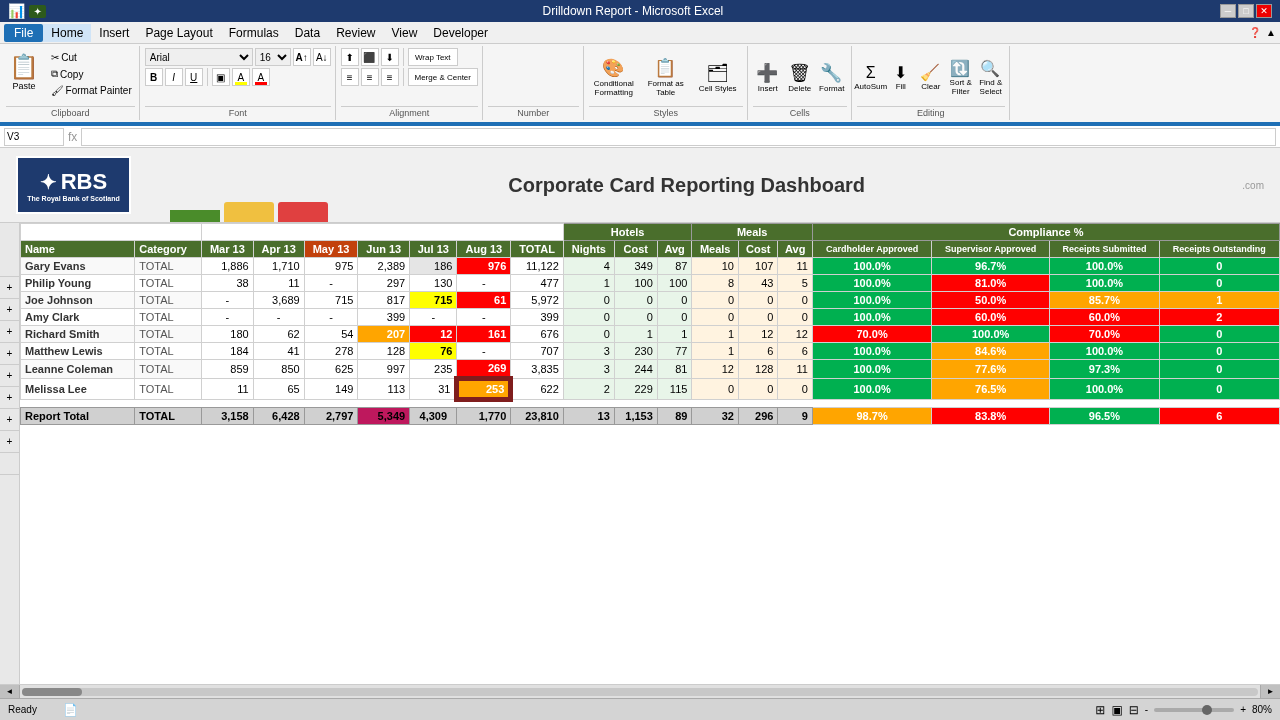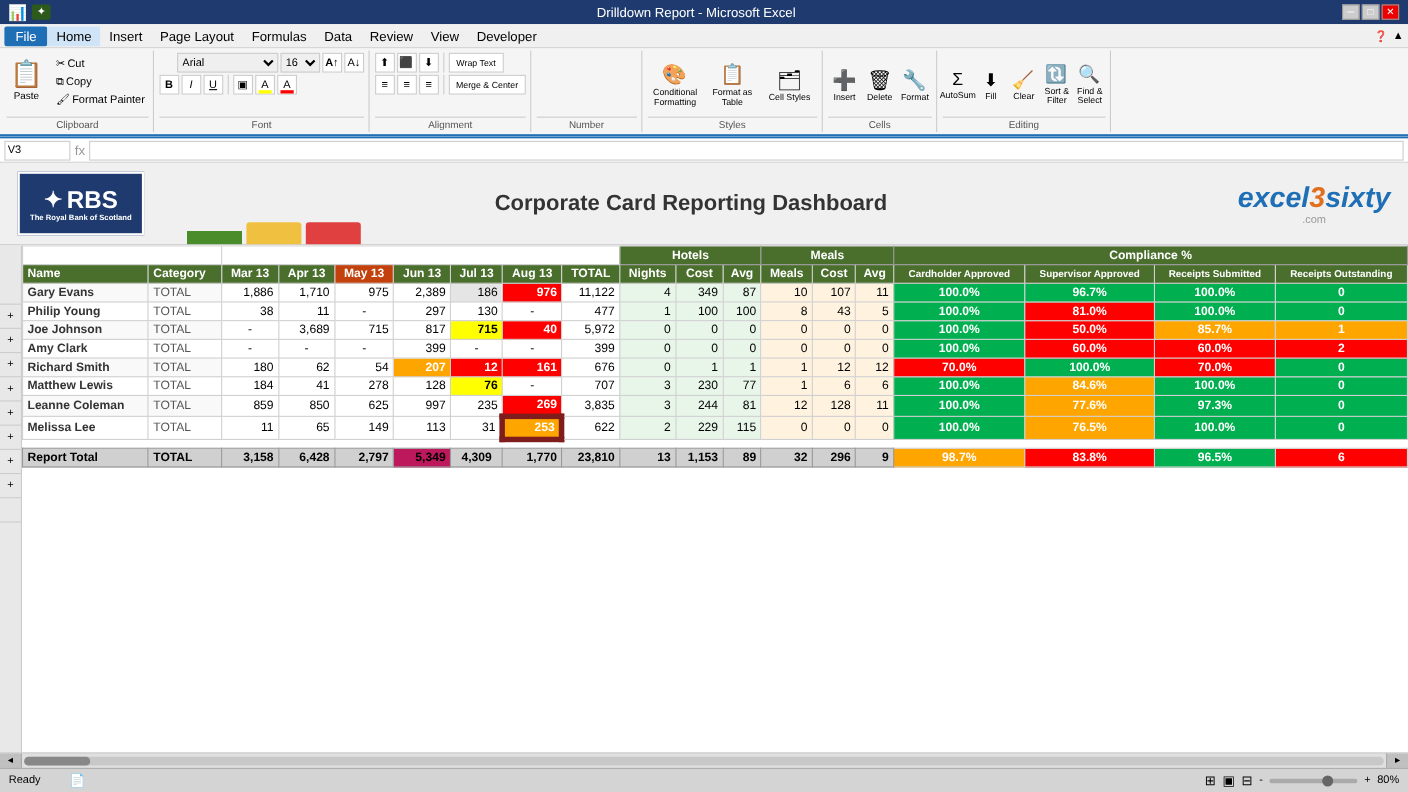--- a/index.html
+++ b/index.html
@@ -141,21 +141,21 @@
                 <span>Format Painter</span>
             </div>
           </div>
         </div>
         <div class="ribbon-group-label" style="font-size:9px;color:#555;text-align:center;border-top:1px solid #ccc;padding-top:1px;">Clipboard</div>
       </div>
 
       <div class="ribbon-group" style="display:flex;flex-direction:column;border-right:1px solid #ccc;padding:2px 4px;min-width:160px;">
         <div style="display:flex;flex-direction:column;gap:2px;flex:1;">
           <div style="display:flex;align-items:center;gap:2px;">
-            <select class="font-select" style="width:92px;font-size:10px;height:18px;border:1px solid #ccc;margin-left:16px;"><option>Arial</option></select>
+            <select class="font-select" style="width:108px;font-size:10px;height:18px;border:1px solid #ccc;"><option>Arial</option></select>
             <select class="size-select" style="width:36px;font-size:10px;height:18px;border:1px solid #ccc;"><option>16</option></select>
             <button class="format-btn" style="font-size:10px;font-weight:bold;">A↑</button>
             <button class="format-btn" style="font-size:10px;">A↓</button>
           </div>
           <div style="display:flex;align-items:center;gap:2px;">
             <button class="format-btn" style="font-weight:bold;">B</button>
             <button class="format-btn" style="font-style:italic;">I</button>
             <button class="format-btn" style="text-decoration:underline;">U</button>
             <span class="separator"></span>
             <button class="format-btn">▣</button>
@@ -272,23 +272,20 @@
       <div style="display:flex;align-items:center;gap:4px;">
         <span style="font-size:20px;">✦</span>
         <span style="font-size:22px;font-weight:bold;">RBS</span>
       </div>
       <div style="font-size:7px;text-align:center;">The Royal Bank of Scotland</div>
     </div>
 
     <div id="dashboard-title" style="flex:1;text-align:center;font-size:20px;font-weight:bold;color:#333;">Corporate Card Reporting Dashboard</div>
 
     <div style="margin-left:auto;display:flex;flex-direction:column;align-items:center;">
-      <div style="font-size:26px;font-style:italic;font-weight:bold;color:#1e6fb5;font-family:Arial,sans-serif;">
-        <span style="color:#1e6fb5;">excel</span><span style="color:#e07020;">3</span><span style="color:#1e6fb5;">sixty</span>
-      </div>
       <div style="font-size:10px;color:#999;">.com</div>
     </div>
   </div>
 
   <div id="spreadsheet" style="overflow:hidden;background:#fff;height:calc(720px - 22px - 22px - 80px - 22px - 75px - 22px);">
     <div style="display:flex;overflow:hidden;height:100%;">
 
       <div style="min-width:20px;background:#e8e8e8;border-right:1px solid #ccc;display:flex;flex-direction:column;font-size:9px;">
         <div style="height:54px;border-bottom:1px solid #ccc;"></div>
         <div style="height:22px;border-bottom:1px solid #ccc;display:flex;align-items:center;justify-content:center;cursor:pointer;font-size:10px;">+</div>
@@ -383,21 +380,21 @@
           </tr>
 
           <tr class="data-row">
             <td class="col-name">Joe Johnson</td>
             <td class="col-cat">TOTAL</td>
             <td class="col-dash">-</td>
             <td class="col-num">3,689</td>
             <td class="col-num">715</td>
             <td class="col-num">817</td>
             <td style="background:#FFFF00;color:#000;text-align:right;font-weight:bold;border:1px solid #d0d0d0;">715</td>
-            <td class="red-cell">40</td>
+            <td class="red-cell">61</td>
             <td class="col-num">5,972</td>
             <td class="hotel-night">0</td>
             <td class="hotel-cost">0</td>
             <td class="hotel-avg">0</td>
             <td class="meal-count">0</td>
             <td class="meal-cost">0</td>
             <td class="meal-avg">0</td>
             <td class="comp-green">100.0%</td>
             <td class="comp-red">50.0%</td>
             <td class="comp-orange">85.7%</td>

